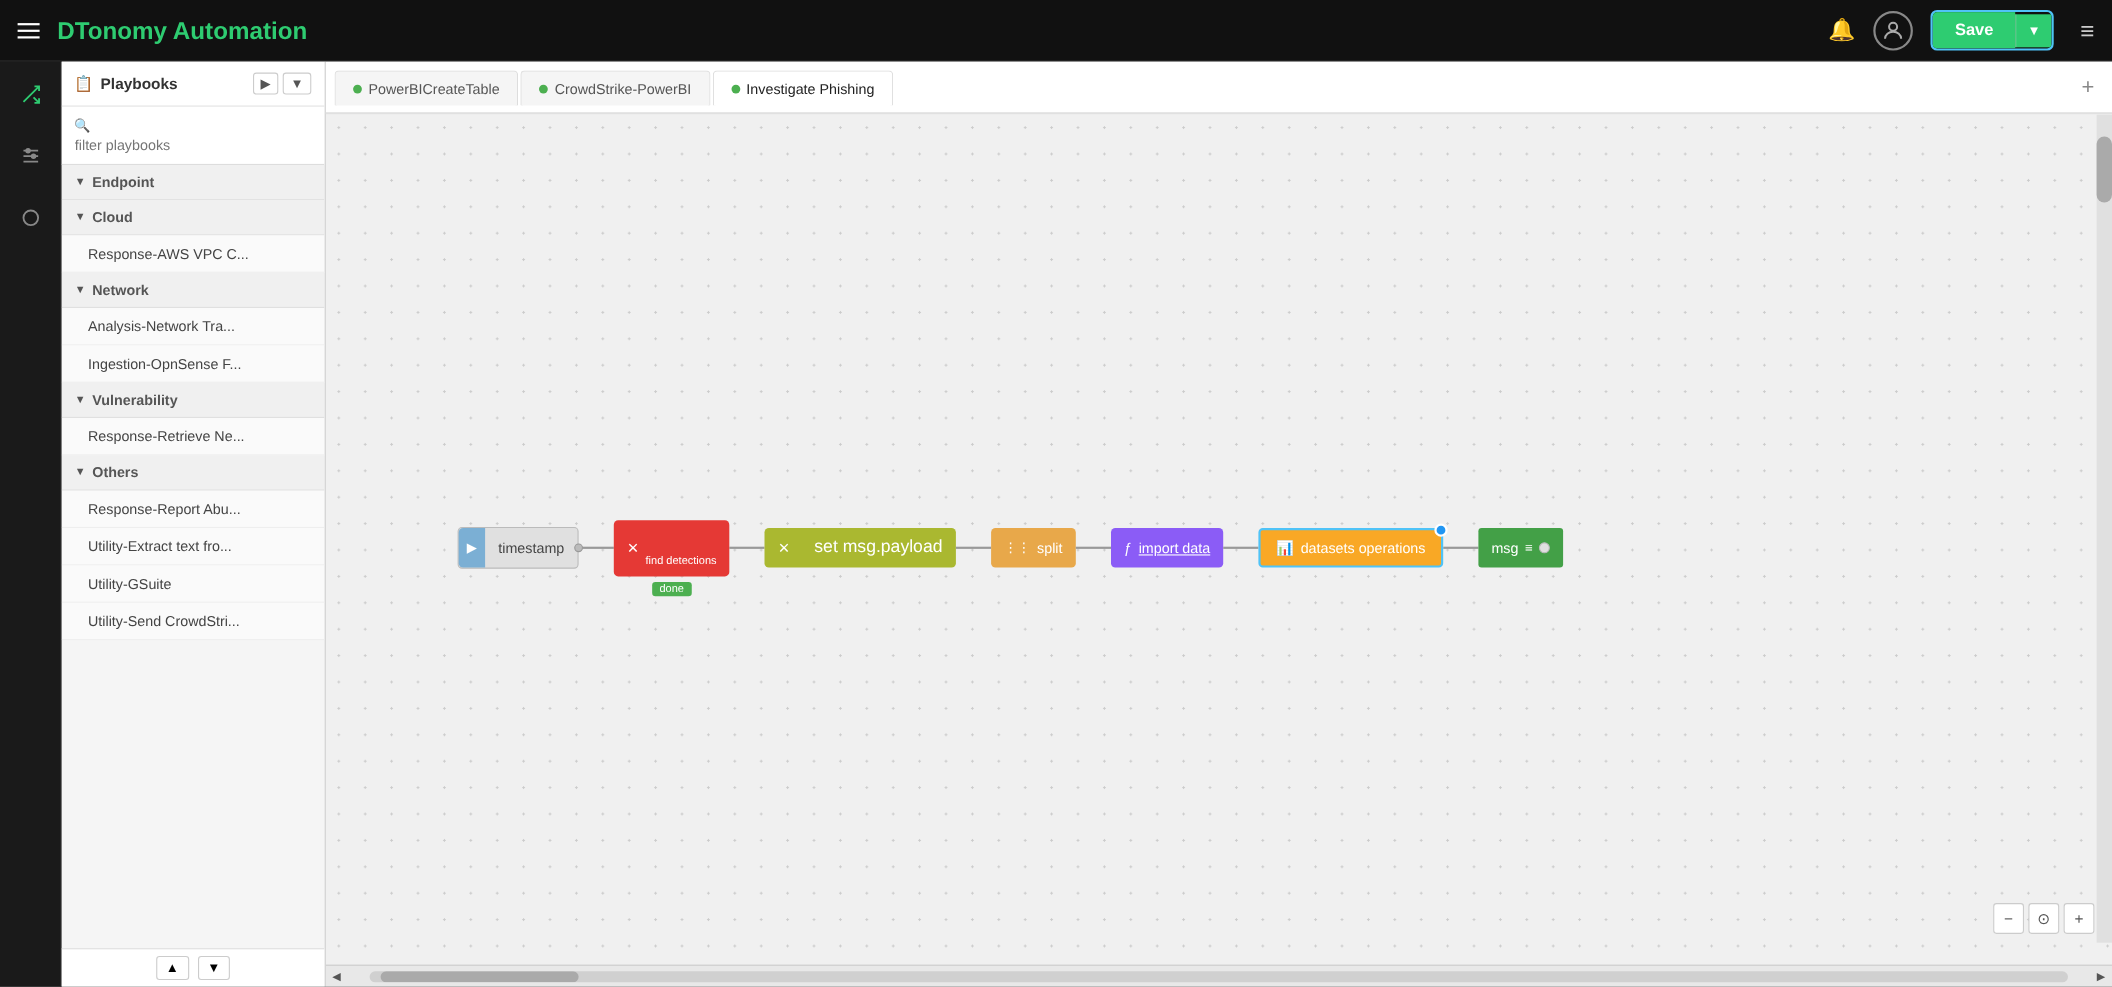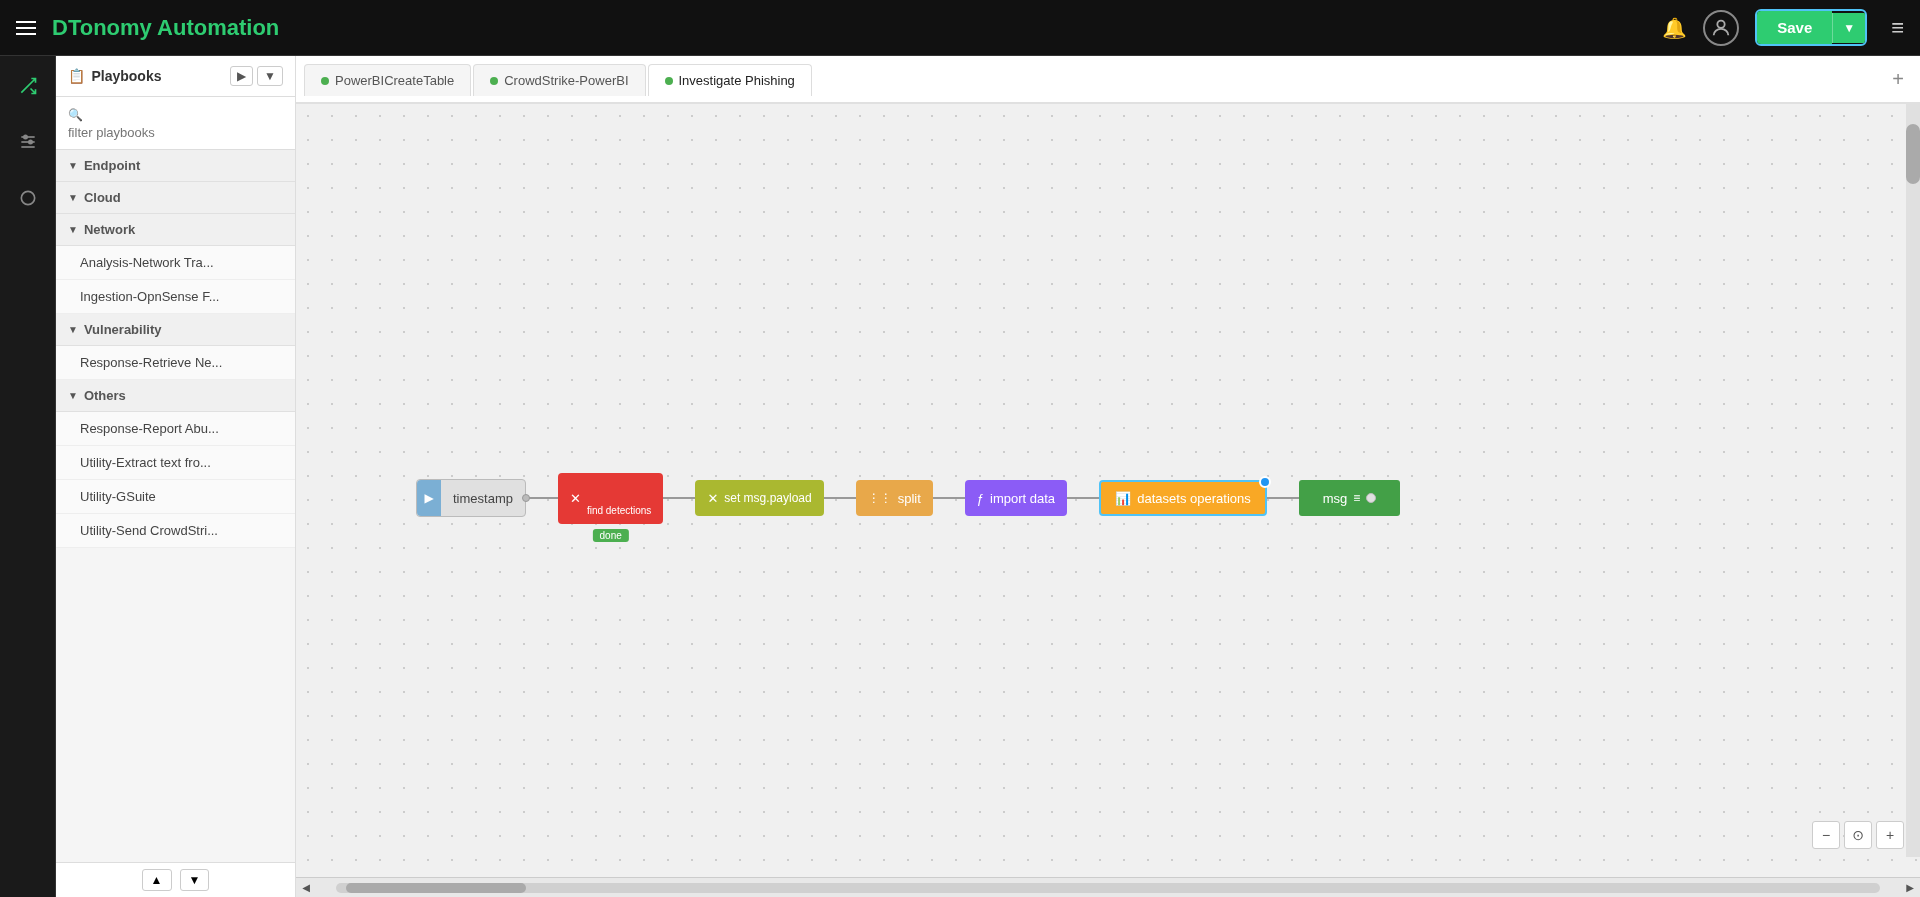--- a/index.html
+++ b/index.html
@@ -186,20 +186,21 @@
 
       <div class="category-header">
         <span class="arrow">▼</span>
         <span>Endpoint</span>
       </div>
 
       <div class="category-header">
         <span class="arrow">▼</span>
         <span>Cloud</span>
       </div>
+      <div class="playbook-item">Response-AWS VPC C...</div>
 
       <div class="category-header">
         <span class="arrow">▼</span>
         <span>Network</span>
       </div>
       <div class="playbook-item">Analysis-Network Tra...</div>
       <div class="playbook-item">Ingestion-OpnSense F...</div>
 
       <div class="category-header">
         <span class="arrow">▼</span>
@@ -257,48 +258,48 @@
         <div style="position:relative; display:flex; align-items:center; background:#e53935; border-radius:4px; padding:8px 12px; min-height:36px;">
           <span style="color:#fff; margin-right:6px; font-size:13px;">✕</span>
           <span style="color:#fff; font-size:10px;margin-top:24px;">find detections</span>
           <div style="position:absolute; bottom:-18px; left:50%; transform:translateX(-50%); background:#4caf50; color:#fff; font-size:10px; padding:1px 7px; border-radius:3px; white-space:nowrap;">done</div>
         </div>
 
         <div style="width:32px; height:2px; background:#999;"></div>
 
         <div style="display:flex; align-items:center; background:#aab830; border-radius:4px; padding:8px 12px; min-height:36px;">
           <span style="color:#fff; margin-right:6px; font-size:13px;">✕</span>
-          <span style="color:#fff; font-size:12px;">set msg.payload</span>
+          <span style="color:#fff; font-size:16px;margin-left:16px;">set msg.payload</span>
         </div>
 
         <div style="width:32px; height:2px; background:#999;"></div>
 
         <div style="display:flex; align-items:center; background:#e8a84a; border-radius:4px; padding:8px 12px; min-height:36px;">
           <span style="color:#fff; margin-right:6px; font-size:12px;">⋮⋮</span>
           <span style="color:#fff; font-size:13px;text-align:center;">split</span>
         </div>
 
         <div style="width:32px; height:2px; background:#999;"></div>
 
         <div style="display:flex; align-items:center; background:#8b5cf6; border-radius:4px; padding:8px 12px; min-height:36px;">
           <span style="color:#fff; margin-right:6px; font-size:13px;">ƒ</span>
-          <span style="color:#fff; font-size:13px;">import data</span>
+          <span style="color:#fff; font-size:13px;text-decoration:underline;">import data</span>
         </div>
 
         <div style="width:32px; height:2px; background:#999;"></div>
 
         <div style="position:relative; display:flex; align-items:center; background:#f9a825; border-radius:4px; padding:8px 14px; min-height:36px; border:2px solid #4fc3f7;">
           <span style="color:#fff; margin-right:6px; font-size:13px;">📊</span>
           <span style="color:#fff; font-size:13px;">datasets operations</span>
           <div style="position:absolute; top:-6px; right:-6px; width:12px; height:12px; border-radius:50%; background:#2196f3; border:2px solid #fff;"></div>
         </div>
 
         <div style="width:32px; height:2px; background:#999;"></div>
 
-        <div style="display:flex; align-items:center; background:#43a047; border-radius:3px; padding:8px 24px; min-height:36px;">
+        <div style="display:flex; align-items:center; background:#43a047; border-radius:3px; padding:8px 12px; min-height:36px;">
           <span style="color:#fff; font-size:13px;">msg</span>
           <span style="color:#fff; margin-left:6px; font-size:12px;">≡</span>
           <div style="width:10px; height:10px; border-radius:50%; background:#e0e0e0; margin-left:6px; border:1px solid #bbb;"></div>
         </div>
 
       </div>
 
       <div style="position:absolute; right:0; top:0; bottom:20px; width:14px; background:#e0e0e0;">
         <div style="position:absolute; top:20px; width:100%; height:60px; background:#aaa; border-radius:7px;"></div>
       </div>

